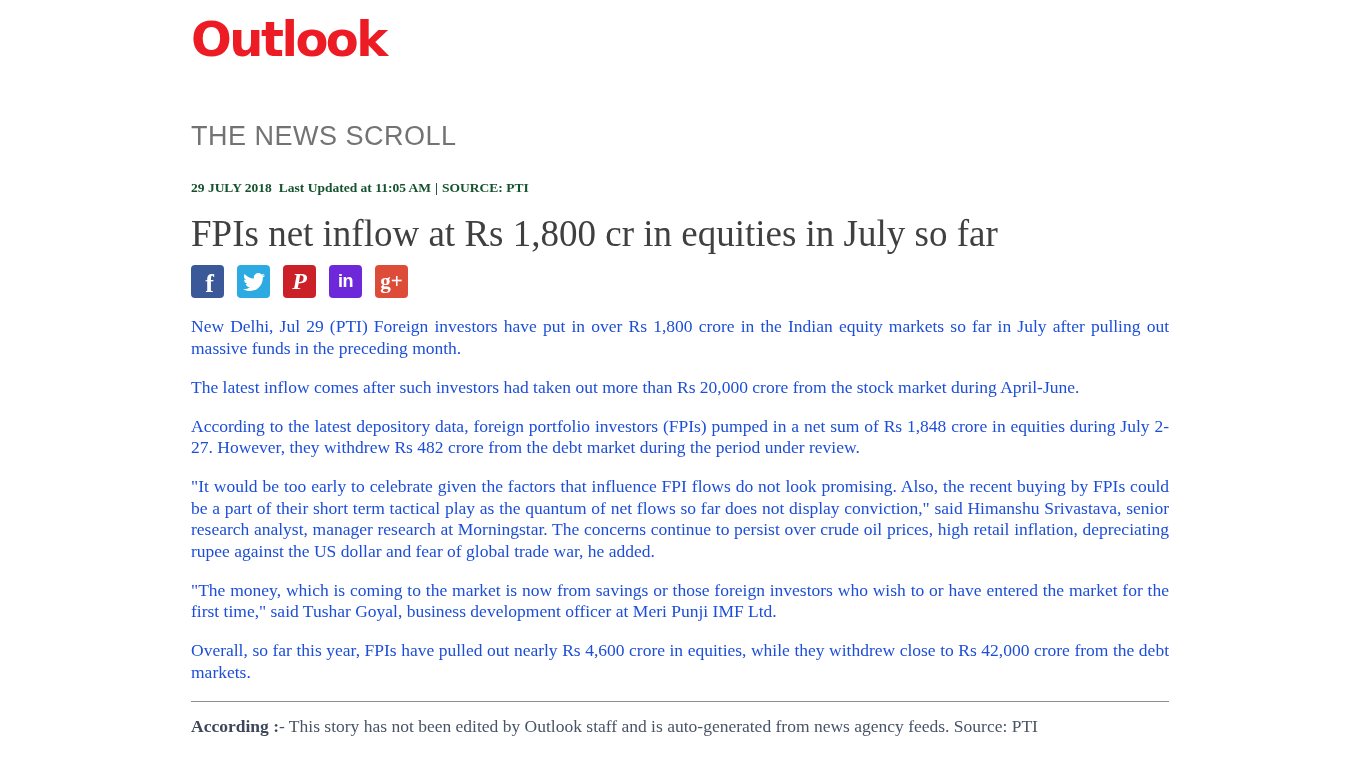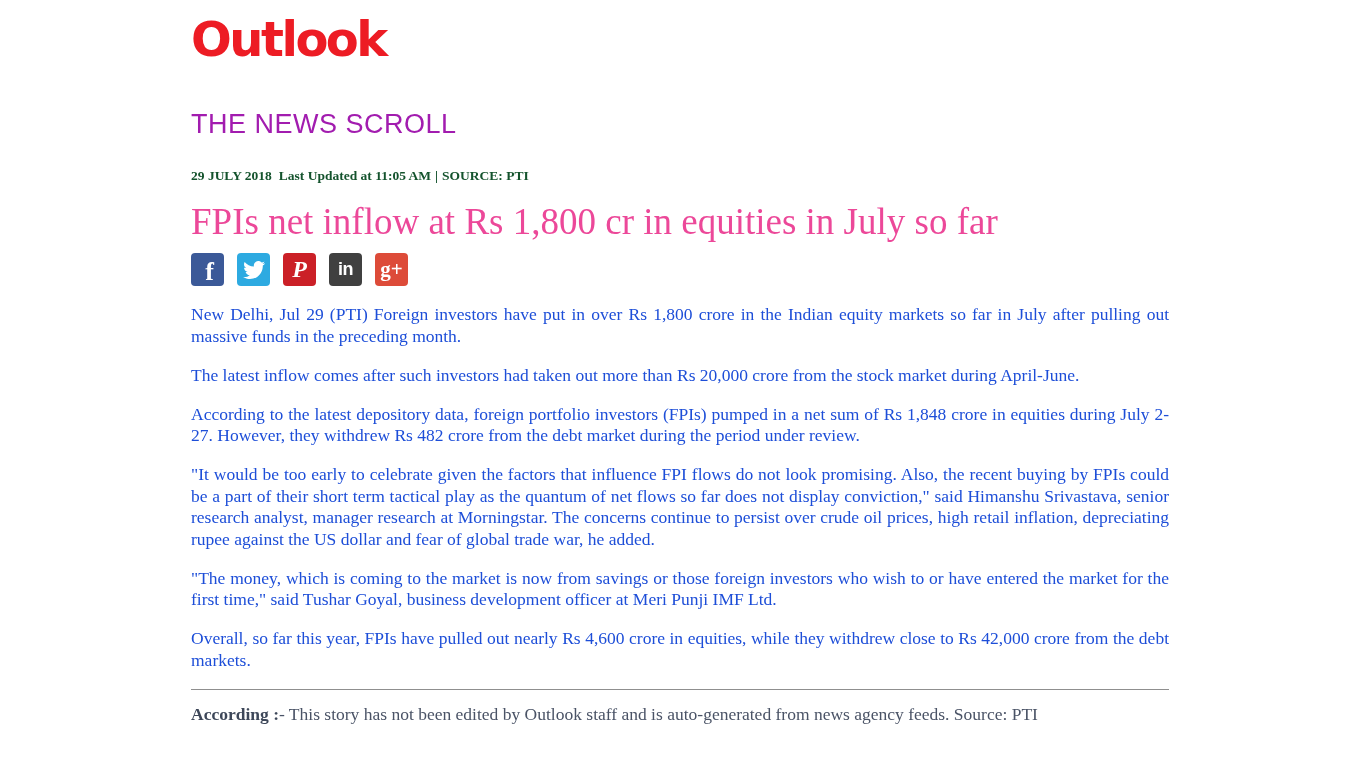--- a/index.html
+++ b/index.html
@@ -16,43 +16,43 @@
   .logo {
     display: inline-block;
     font-family: "DejaVu Sans", sans-serif;
     font-weight: bold;
     font-size: 48px;
     letter-spacing: -2.5px;
     line-height: 50px;
     cursor: pointer;
   }
   .section-title {
-    margin-top: 45px;
+    margin-top: 57px;
     font-family: "Liberation Sans", sans-serif;
     font-size: 27px;
     font-weight: 400;
     letter-spacing: 0.5px;
-    color: #a21caf;
+    color: #737373;
   }
   .meta-line {
     margin-top: 28px;
     font-family: "Liberation Serif", serif;
     font-size: 13.5px;
     font-weight: bold;
     color: #14532d;
   }
   .meta-line .sep { margin: 0 4px; }
   .meta-line .gap { margin-left: 7px; }
   .headline {
     margin-top: 16px;
     font-family: "Liberation Serif", serif;
     font-size: 37px;
     font-weight: 400;
     line-height: 44px;
-    color: #ec4899;
+    color: #404040;
   }
   .social-row {
     margin-top: 9px;
     display: flex;
     gap: 13px;
     align-items: center;
   }
   .social-btn {
     width: 33px; height: 33px;
     border-radius: 4px;
@@ -112,21 +112,21 @@
       <span class="glyph-f">f</span>
     </div>
     <div class="social-btn" style="background: rgb(45, 170, 225);">
       <svg class="tw-svg" viewBox="0 0 24 24">
         <path d="M24 4.6c-.9.4-1.8.7-2.8.8 1-.6 1.8-1.6 2.2-2.7-1 .6-2 1-3.1 1.2-.9-1-2.2-1.6-3.6-1.6-2.7 0-4.9 2.2-4.9 4.9 0 .4 0 .8.1 1.1-4.1-.2-7.7-2.2-10.1-5.1-.4.7-.7 1.6-.7 2.5 0 1.7.9 3.2 2.2 4.1-.8 0-1.6-.2-2.2-.6v.1c0 2.4 1.7 4.4 3.9 4.8-.4.1-.8.2-1.3.2-.3 0-.6 0-.9-.1.6 2 2.4 3.4 4.6 3.4-1.7 1.3-3.8 2.1-6.1 2.1-.4 0-.8 0-1.2-.1 2.2 1.4 4.8 2.2 7.5 2.2 9.1 0 14-7.5 14-14v-.6c1-.7 1.8-1.6 2.5-2.5z"></path>
       </svg>
     </div>
     <div class="social-btn" style="background: rgb(203, 32, 39);">
       <span class="glyph-p">P</span>
     </div>
-    <div class="social-btn" style="background: #404040;">
+    <div class="social-btn" style="background: #6d28d9;">
       <span class="glyph-in">in</span>
     </div>
     <div class="social-btn" style="background: rgb(221, 75, 57);">
       <span class="glyph-g">g+</span>
     </div>
   </div>
 
   <div class="article-body">
     <p>New Delhi, Jul 29 (PTI) Foreign investors have put in over Rs 1,800 crore in the Indian equity markets so far in July after pulling out massive funds in the preceding month.</p>
     <p>The latest inflow comes after such investors had taken out more than Rs 20,000 crore from the stock market during April-June.</p>

